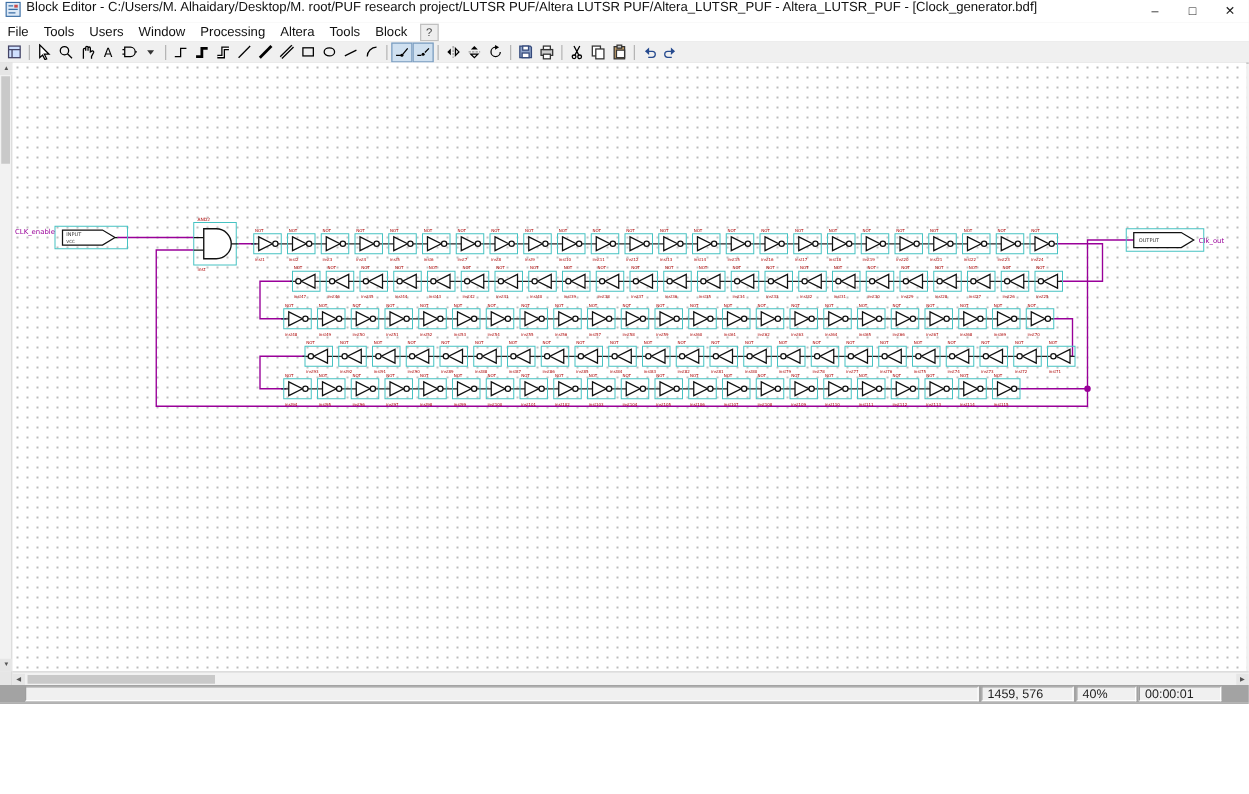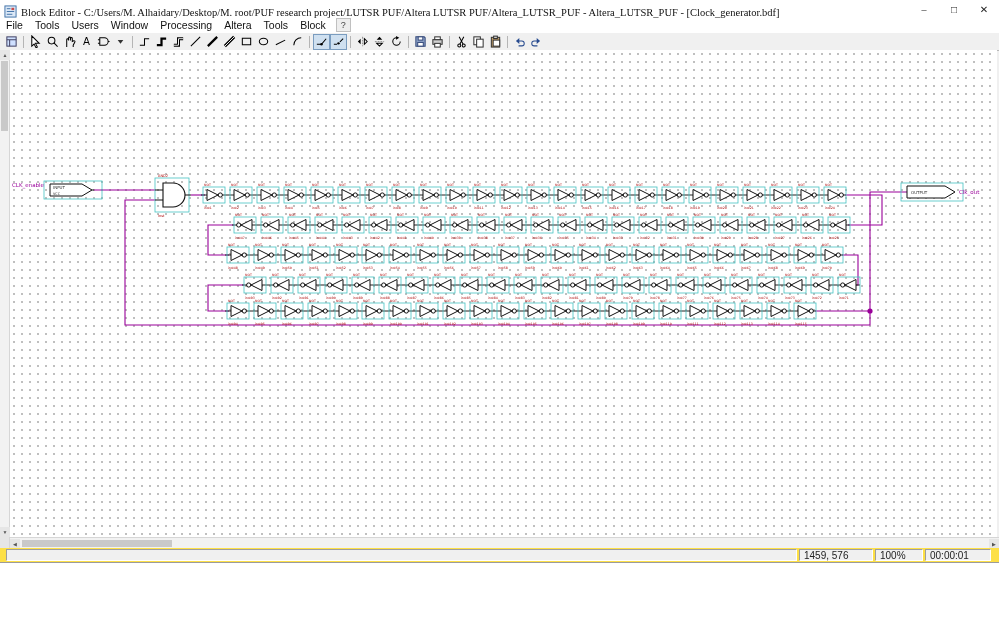--- a/index.html
+++ b/index.html
@@ -1,25 +1,25 @@
 <!DOCTYPE html>
 <html><head>
 <meta charset="utf-8">
 <style>
   html,body{margin:0;padding:0;background:#fff;font-family:"Liberation Sans",sans-serif;}
   body{width:999px;height:635px;overflow:hidden;position:relative;}
   .window{position:absolute;top:0;left:0;width:999px;height:563px;background:#f0f0f0;border-bottom:1px solid #9b9b9b;box-sizing:border-box;}
   
-  .titlebar{position:absolute;top:0;left:0;right:0;height:18px;background:#ffffff;display:flex;align-items:flex-end;border-bottom:1px solid #e8e8e8;font-family:Liberation Serif, serif;}
+  .titlebar{position:absolute;top:0;left:0;right:0;height:18px;background:#ffffff;display:flex;align-items:flex-start;border-bottom:1px solid #e8e8e8;}
   .app-icon{width:14px;height:14px;margin:0 4px 0 3px;display:flex;align-items:center;justify-content:center;}
   .title-text{font-size:10.5px;color:#111;white-space:nowrap;overflow:hidden;}
   .win-buttons{margin-left:auto;display:flex;height:100%;}
   .win-btn{width:30px;height:100%;display:flex;align-items:center;justify-content:center;font-size:10px;color:#222;cursor:default;}
   
-  .menubar{position:absolute;top:18px;left:0;right:0;height:15px;background:#ffffff;display:flex;align-items:flex-start;font-size:10.5px;color:#111;border-bottom:1px solid #dcdcdc;}
+  .menubar{position:absolute;top:18px;left:0;right:0;height:15px;background:#ffffff;display:flex;align-items:center;font-size:10.5px;color:#111;border-bottom:1px solid #dcdcdc;}
   .menu-item{padding:1px 6px;white-space:nowrap;}
   .menu-help-icon{width:13px;height:12px;margin-left:4px;border:1px solid #c0c0c0;background:#eee;font-size:9px;display:flex;align-items:center;justify-content:center;color:#444;}
   
   .toolbar{position:absolute;top:33px;left:0;right:0;height:17px;background:#f0f0f0;display:flex;align-items:center;padding-left:3px;border-bottom:1px solid #b8b8b8;}
   .tb-btn{width:17px;height:16px;display:flex;align-items:center;justify-content:center;}
   .tb-btn.pressed{background:#cfe0f0;border:1px solid #7a9cbf;box-sizing:border-box;}
   .tb-sep{width:1px;height:12px;background:#b5b5b5;margin:0 3px;}
   
   .canvas{position:absolute;top:50px;left:10px;width:987px;height:487px;background:#fff;
     background-image:radial-gradient(#bdbdbd 0.7px, transparent 0.9px);background-size:8px 8px;overflow:hidden;}
@@ -28,21 +28,21 @@
   .vs-arrow{width:10px;height:10px;font-size:5px;color:#555;display:flex;align-items:center;justify-content:center;background:#e6e6e6;}
   .vs-bottom{position:absolute;bottom:0;}
   .vs-thumb{position:absolute;top:11px;left:1px;width:7px;height:70px;background:#c9c9c9;}
   .corner{position:absolute;top:537px;left:0;width:10px;height:11px;background:#e6e6e6;border-right:1px solid #d6d6d6;box-sizing:border-box;}
   .hscroll{position:absolute;top:537px;left:10px;width:989px;height:11px;background:#f2f2f2;border-top:1px solid #d6d6d6;box-sizing:border-box;}
   .hs-arrow{position:absolute;top:1px;width:10px;height:9px;font-size:5px;color:#555;display:flex;align-items:center;justify-content:center;background:#e6e6e6;}
   .hs-left{left:0;}
   .hs-right{right:0;}
   .hs-thumb{position:absolute;top:2px;left:12px;width:150px;height:7px;background:#c9c9c9;}
   
-  .statusbar{position:absolute;top:548px;left:0;right:0;height:14px;background:#fde047;display:flex;align-items:stretch;font-size:10px;color:#222;padding:1px 6px;box-sizing:border-box;}
+  .statusbar{position:absolute;top:548px;left:0;right:0;height:14px;background:#a3a3a3;display:flex;align-items:stretch;font-size:10px;color:#222;padding:1px 20px;box-sizing:border-box;}
   .sb-panel{border:1px solid;border-color:#9e9e9e #ffffff #ffffff #9e9e9e;background:#f0f0f0;margin-right:2px;display:flex;align-items:center;padding:0 4px;white-space:nowrap;}
   .sb-main{flex:1;}
   .sb-cell{justify-content:flex-start;}
   svg text{font-family:"DejaVu Sans",sans-serif;}
 </style>
 </head>
 <body>
 
 <div class="window">
 
@@ -1110,17 +1110,17 @@
 
   <div class="hscroll">
     <div class="hs-arrow hs-left">◀</div>
     <div class="hs-thumb"></div>
     <div class="hs-arrow hs-right">▶</div>
   </div>
 
   <div class="statusbar">
     <div class="sb-panel sb-main"></div>
     <div class="sb-panel sb-cell" style="width:64px">1459, 576</div>
-    <div class="sb-panel sb-cell" style="width:38px">100%</div>
+    <div class="sb-panel sb-cell" style="width:38px">40%</div>
     <div class="sb-panel sb-cell" style="width:56px">00:00:01</div>
   </div>
 
 </div>
 
 </body></html>

